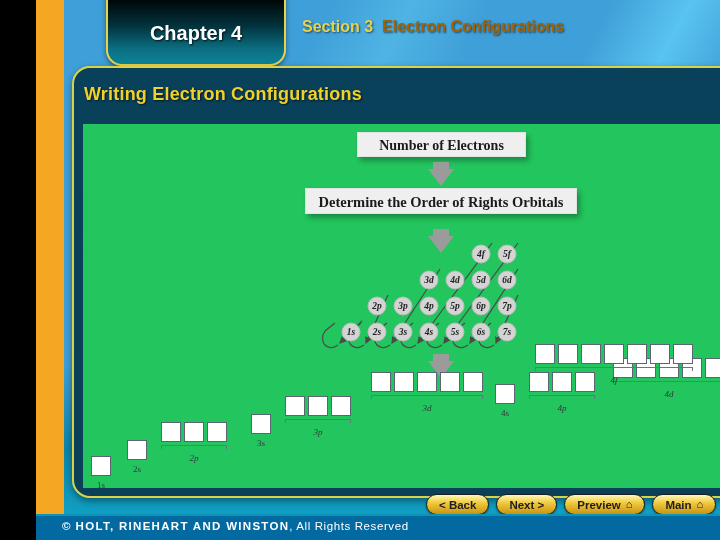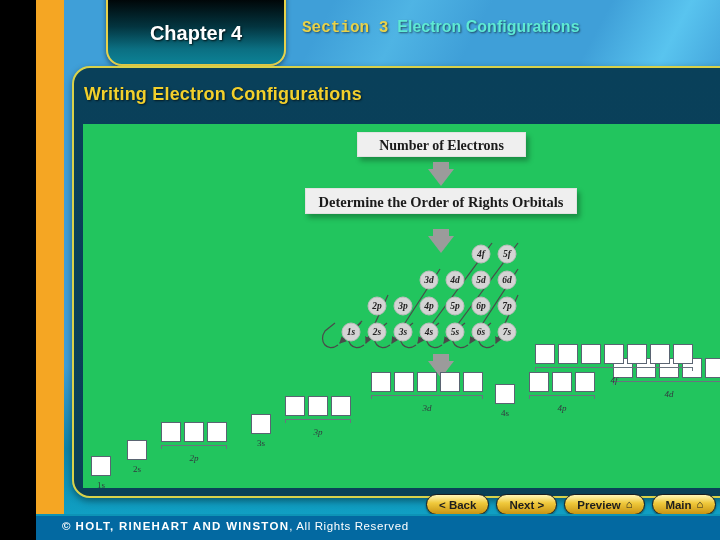--- a/index.html
+++ b/index.html
@@ -89,22 +89,22 @@
   }
 
   .section-line {
     position: absolute;
     left: 266px; top: 18px;
     font-size: 16px;
     font-weight: bold;
     white-space: nowrap;
     text-shadow: 1px 1px 2px rgba(0,0,0,.55);
   }
-  .section-line .sec { color: #e8d24a; font-family: Liberation Mono, monospace; }
-  .section-line .ttl { color: #5eead4; }
+  .section-line .sec { color: #e8d24a; }
+  .section-line .ttl { color: #a16207; }
 
   
   .main-panel {
     position: absolute;
     left: 36px; top: 66px;
     width: 664px; height: 432px;
     background: #0b4057;
     background: linear-gradient(180deg, #09405a 0%, #0a4158 100%);
     border: 2px solid #d9d24a;
     border-radius: 18px;

